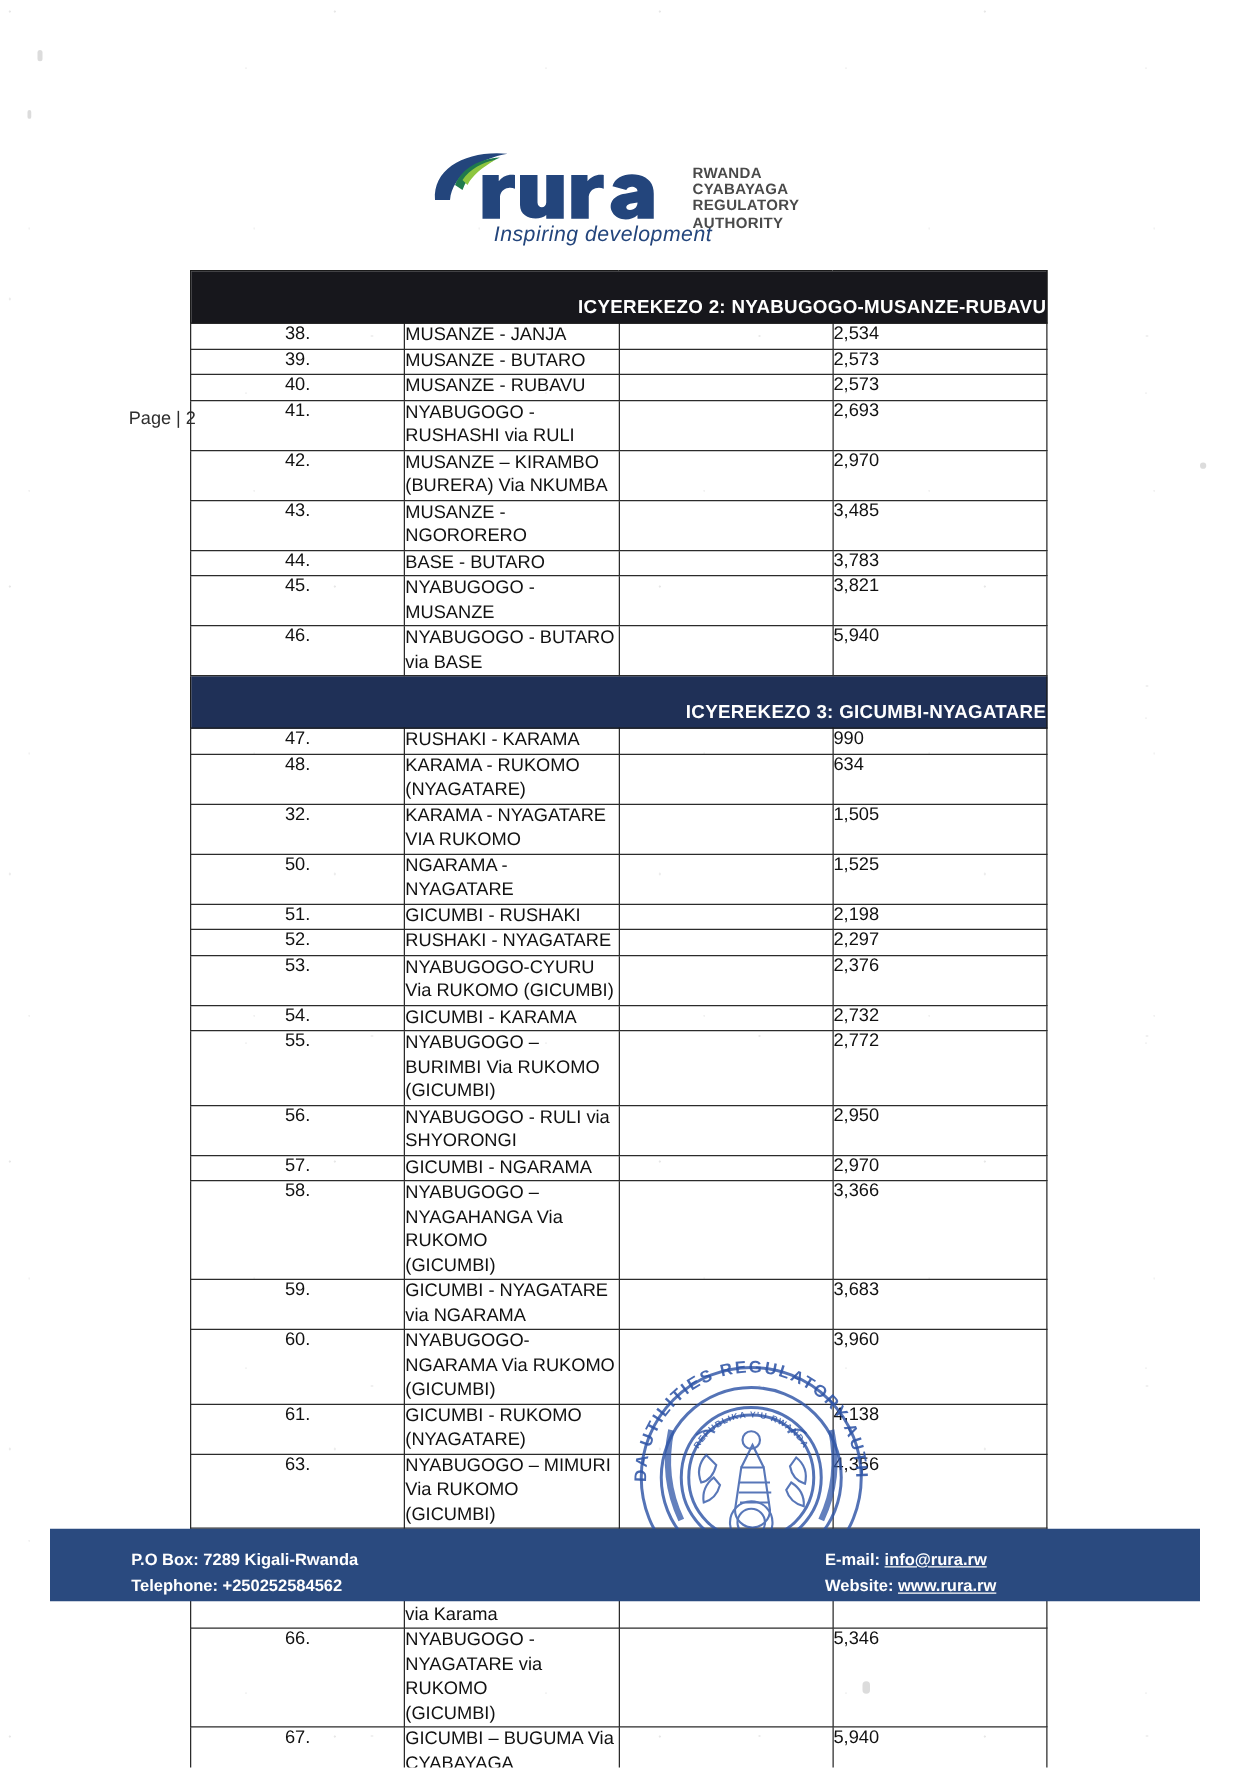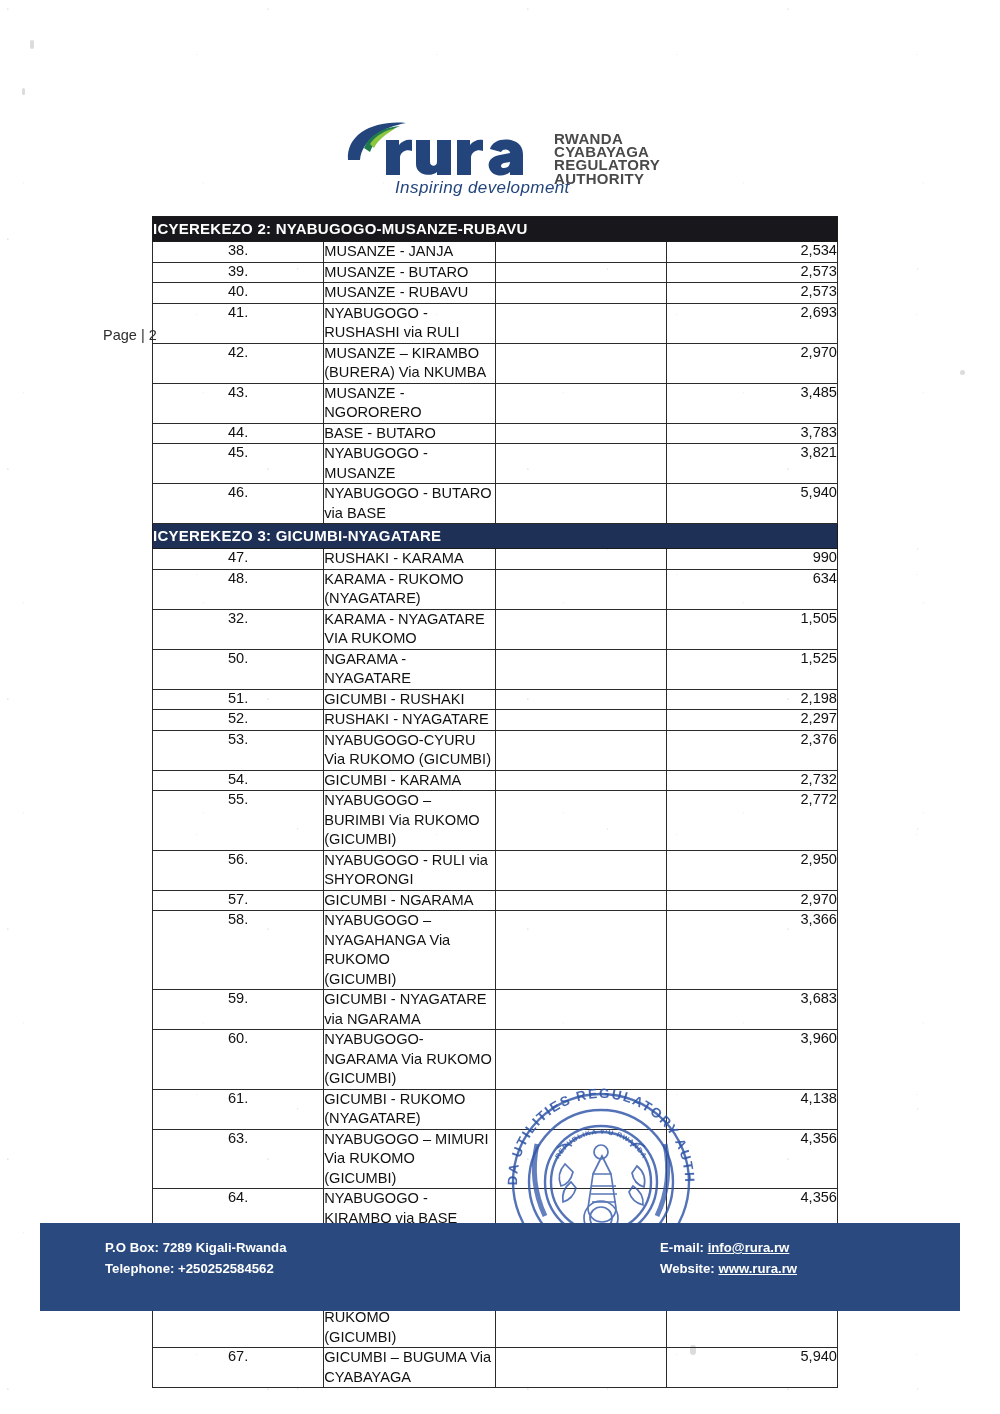--- a/index.html
+++ b/index.html
@@ -58,21 +58,21 @@
     font-size: 17px;
     font-style: italic;
     color: #23457c;
     letter-spacing: 0.4px;
     white-space: nowrap;
   }
   .org-lines {
     position: absolute;
     left: 214px;
     top: 14px;
-    font-size: 15px;
+    font-size: 12px;
     font-weight: bold;
     line-height: 13.2px;
     color: #4a4a4a;
     letter-spacing: 0.3px;
   }
 
   
   .page-marker {
     position: absolute;
     left: 78px;
@@ -93,25 +93,25 @@
     table-layout: fixed;
     font-size: 14.6px;
   }
   .fare-table td {
     border: 1px solid #2b2b2b;
     padding: 0;
     vertical-align: top;
   }
   .section-head td {
     border: 1px solid #1b1b1b;
-    text-align: left;
+    text-align: right;
     font-weight: bold;
     color: #ffffff;
     letter-spacing: 0.25px;
-    padding: 3px 0 4px 0;
+    padding: 20px 0 4px 0;
     font-size: 15px;
   }
   .sec-dark  { background: #17171c; }
   .sec-navy  { background: #1f3057; }
 
   .c-num {
     width: 85px;
     text-align: center;
     padding: 2px 9px 3px 0;
     white-space: nowrap;
@@ -120,21 +120,21 @@
     width: 373px;
     padding: 2px 4px 3px 8px;
     line-height: 19.5px;
   }
   .c-gap {
     width: 100px;
     padding: 0;
   }
   .c-price {
     width: 128px;
-    text-align: right;
+    text-align: left;
     padding: 2px 22px 3px 0;
     white-space: nowrap;
   }
   .c-route .l2 { display: block; }
 
   
   .stamp {
     position: absolute;
     left: 497px;
     top: 1078px;
@@ -142,21 +142,21 @@
     height: 208px;
     pointer-events: none;
   }
 
   
   .footer-band {
     position: absolute;
     left: 40px;
     top: 1223px;
     width: 920px;
-    height: 88px;
+    height: 58px;
     background: #2a4a7f;
   }
   .footer-left {
     position: absolute;
     left: 65px;
     top: 14px;
     color: #ffffff;
     font-size: 13.2px;
     font-weight: bold;
     line-height: 21px;

